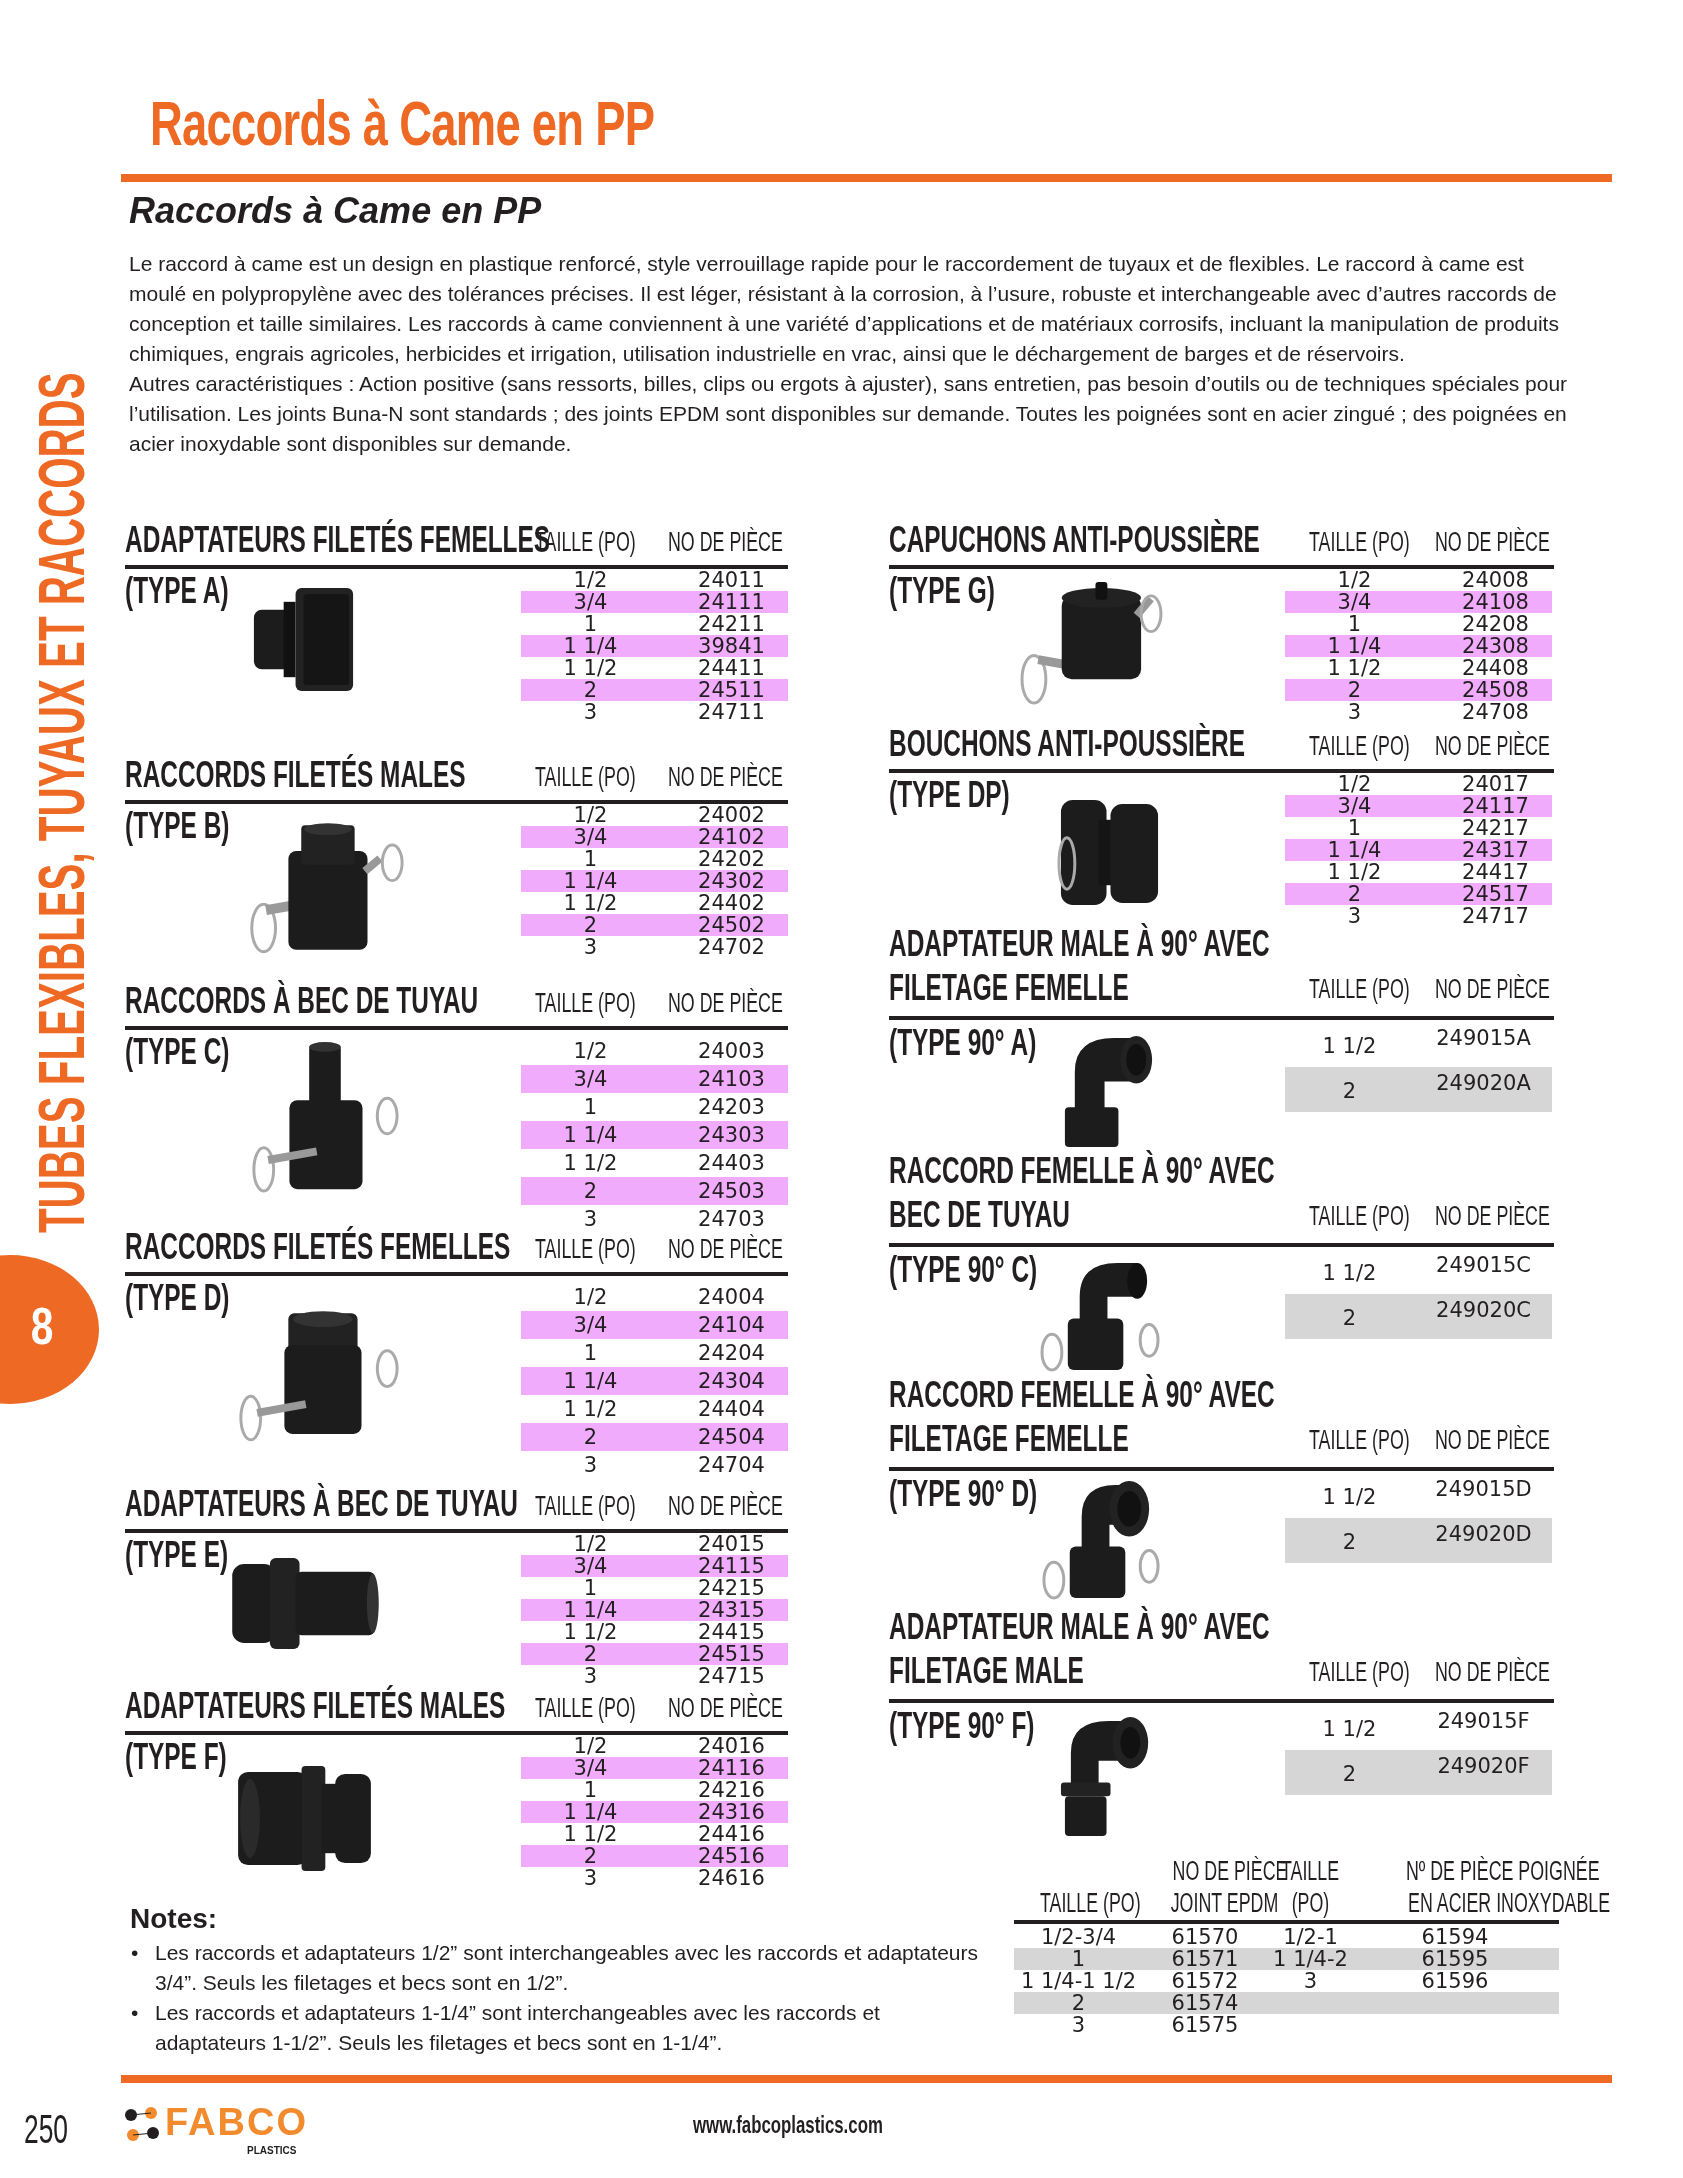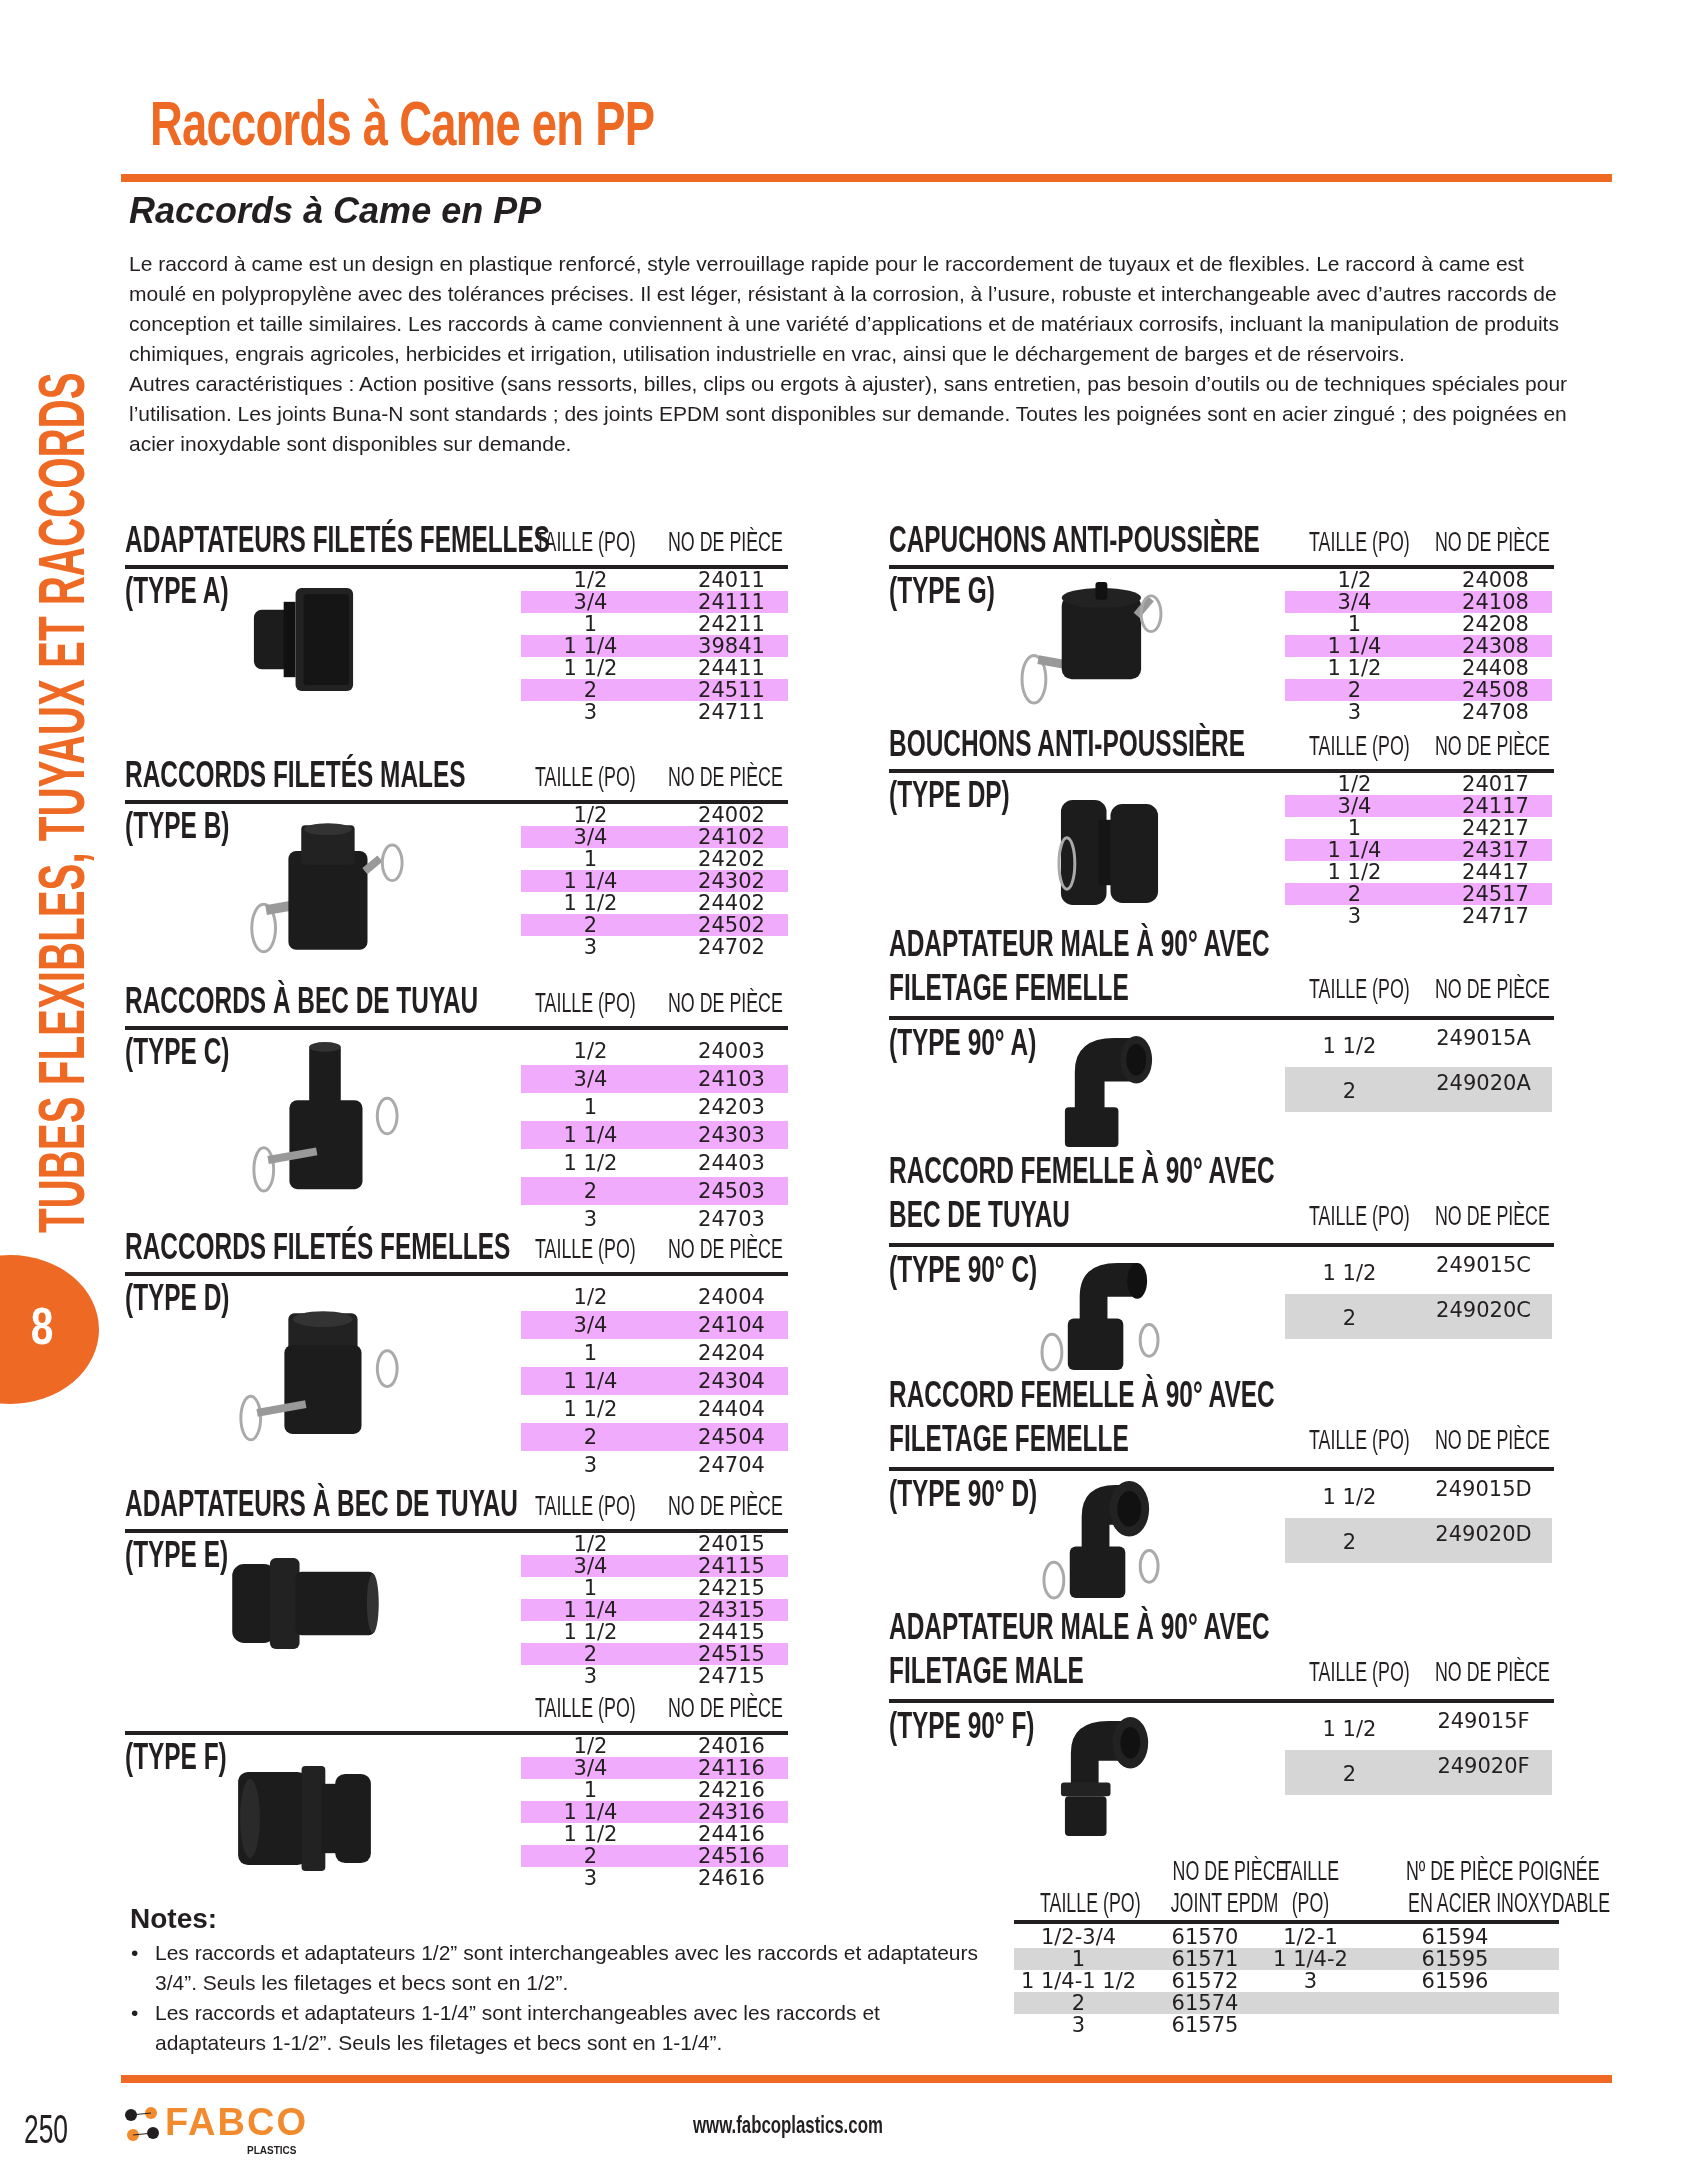--- a/index.html
+++ b/index.html
@@ -317,20 +317,21 @@
         <span class="pn">24515</span>
       </div>
     <div class="row">
         <span class="sz">3</span>
         <span class="pn">24715</span>
       </div>
   </div>
 </div>
 
 <div class="section" style="left:125px; top:1685px; width:663px; height:208px;">
+  <div class="sec-head"><span>ADAPTATEURS FILETÉS MALES</span></div>
   <div class="col-h" style="left:410px; top:8px;"><span>TAILLE (PO)</span></div>
   <div class="col-h" style="left:543px; top:8px;"><span>NO DE PIÈCE</span></div>
   <div class="rule" style="top:46px; width:663px;"></div>
   <div class="sec-type" style="top:51px;"><span>(TYPE F)</span></div>
   <div class="img" style="left:111px; top:79px;">
     <svg width="139" height="109" viewBox="0 0 140 110">
         <rect x="2" y="8" width="70" height="94" rx="10" fill="#1c1c1c"></rect>
         <ellipse cx="14" cy="55" rx="10" ry="40" fill="#2a2a2a"></ellipse>
         <rect x="66" y="2" width="24" height="106" rx="4" fill="#222"></rect>
         <rect x="86" y="20" width="18" height="70" fill="#1c1c1c"></rect>

